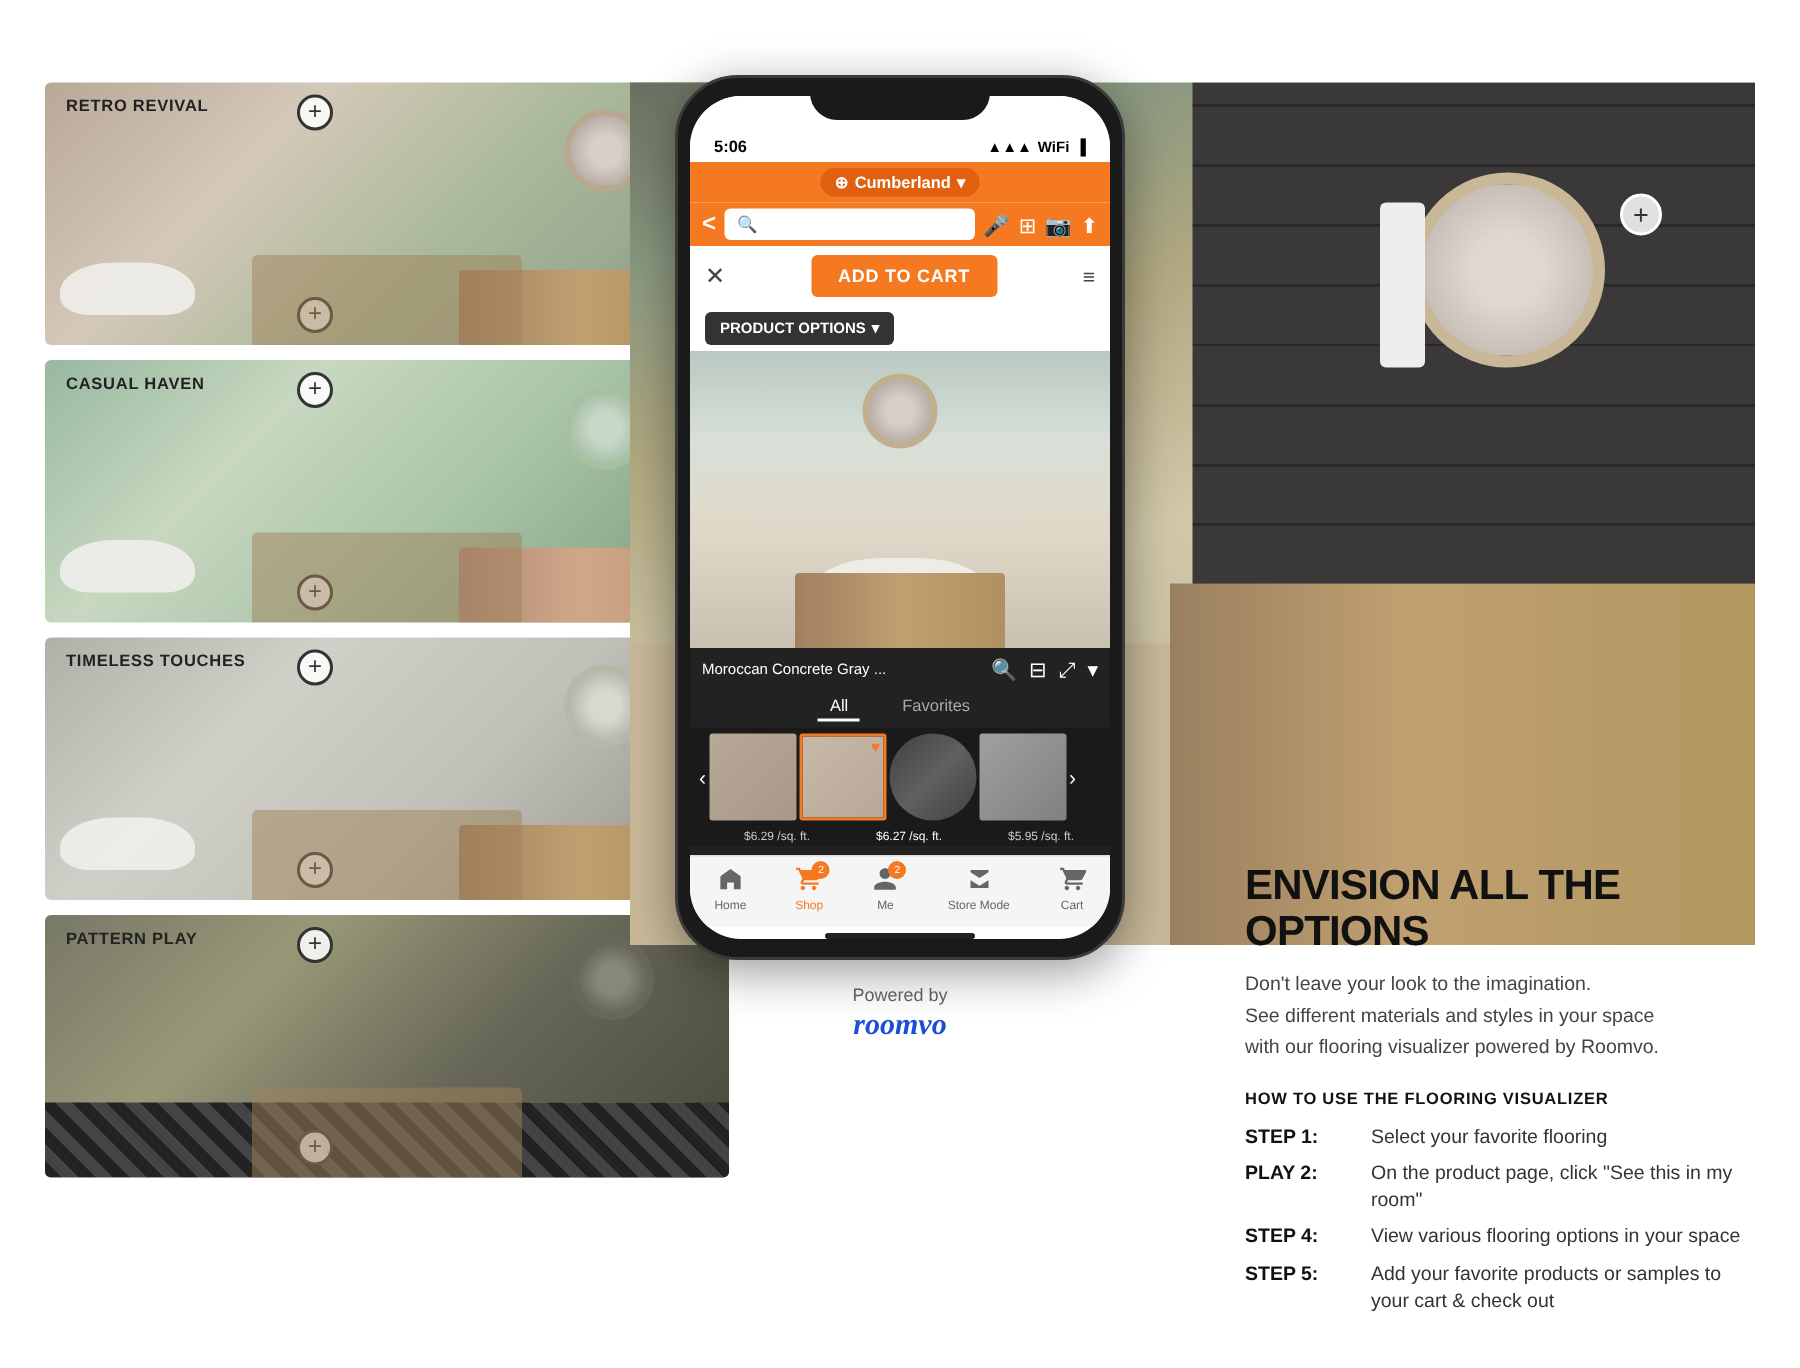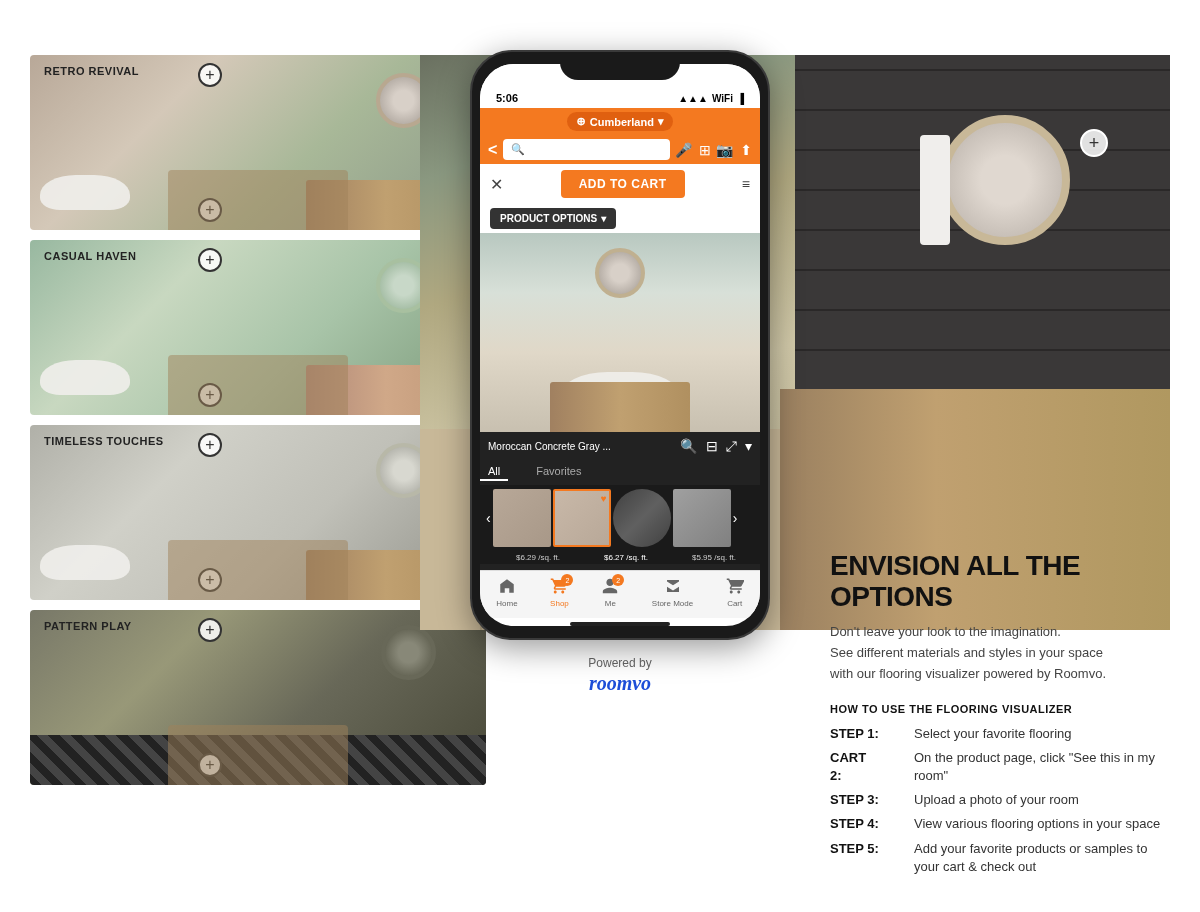--- a/index.html
+++ b/index.html
@@ -304,20 +304,21 @@
 
     .tile-selector-icons {
       display: flex;
       gap: 8px;
       color: #fff;
       font-size: 14px;
     }
 
     .tile-tabs {
       display: flex;
+      justify-content: center;
       gap: 20px;
       padding: 4px 0;
       background: #222;
     }
 
     .tile-tab {
       font-size: 11px;
       color: #aaa;
       padding: 2px 8px;
       border-bottom: 2px solid transparent;
@@ -703,21 +704,21 @@
   <div class="sink-main"></div>
 
   <div style="position:absolute;bottom:0;left:0;width:50%;height:35%;background:repeating-linear-gradient(90deg,#c8b898 0px,#c8b898 60px,#b8a888 60px,#b8a888 62px);"></div>
 
   <div class="plus-main" style="position:absolute;top:74px;left:660px;">+</div>
   <div class="plus-main" style="position:absolute;bottom:40px;left:420px;">+</div>
 
   <div class="main-room-label">MODERN ORGANIC</div>
 </div>
 
-<div class="center-section" style="left:450px;top:50px;">
+<div class="center-section" style="left:430px;top:50px;">
   <div class="phone-mockup">
     <div class="phone-notch"></div>
     <div class="phone-screen">
 
       <div class="status-bar">
         <span>5:06</span>
         <div class="status-bar-icons">
           <span>▲▲▲</span>
           <span>WiFi</span>
           <span>▐</span>
@@ -867,26 +868,22 @@
     See different materials and styles in your space<br>
     with our flooring visualizer powered by Roomvo.
   </div>
   <div class="how-to-title">HOW TO USE THE FLOORING VISUALIZER</div>
   <div>
     <div class="step-row">
       <span class="step-num">STEP 1:</span>
       <span class="step-text">Select your favorite flooring</span>
     </div>
     <div class="step-row">
-      <span class="step-num">CART 2:</span>
+      <span class="step-num">PLAY 2:</span>
       <span class="step-text">On the product page, click "See this in my room"</span>
-    </div>
-    <div class="step-row">
-      <span class="step-num">STEP 3:</span>
-      <span class="step-text">Upload a photo of your room</span>
     </div>
     <div class="step-row">
       <span class="step-num">STEP 4:</span>
       <span class="step-text">View various flooring options in your space</span>
     </div>
     <div class="step-row">
       <span class="step-num">STEP 5:</span>
       <span class="step-text">Add your favorite products or samples to your cart &amp; check out</span>
     </div>
   </div>

